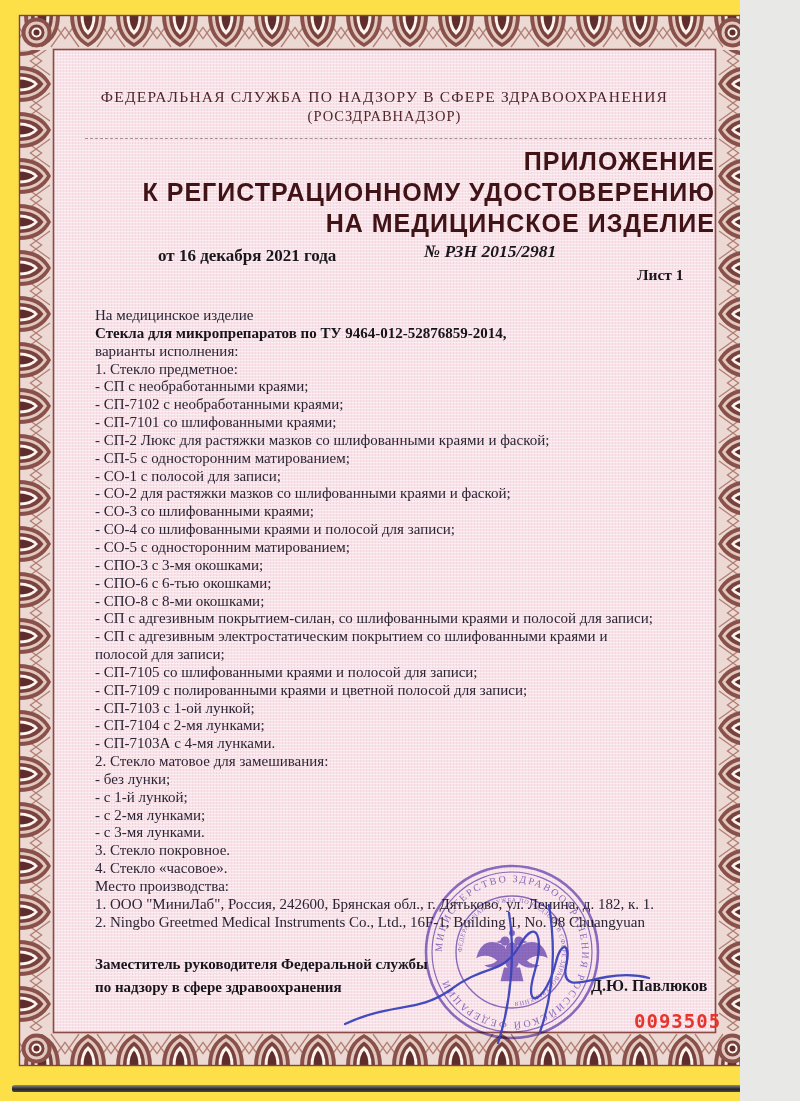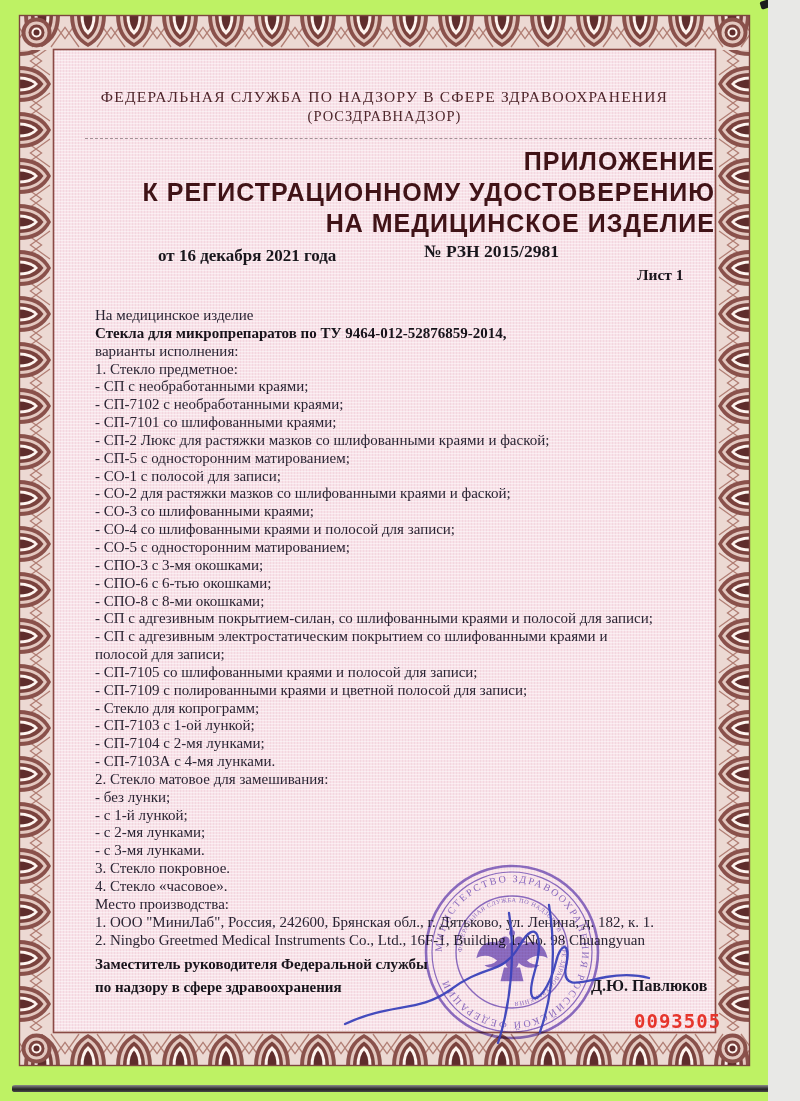--- a/index.html
+++ b/index.html
@@ -1,37 +1,37 @@
 <!DOCTYPE html>
 <html><head>
 <meta charset="utf-8">
 <style>
   html,body{margin:0;padding:0;}
   body{background:#e8e8e6;font-family:"Liberation Serif", serif;}
-  .screen{position:relative;width:740px;height:1101px;background:#bef264;overflow:hidden;padding-left:28px;}
+  .screen{position:relative;width:740px;height:1101px;background:#fde047;overflow:hidden;}
 
   
   .paper{position:absolute;left:19px;top:15px;width:731px;height:1051px;background:#f0d9df;}
   .content-bg{position:absolute;left:54px;top:50px;width:661px;height:983px;background:#f8e3e9;
     background-image:
       repeating-linear-gradient(0deg, rgba(255,255,255,0.45) 0 1px, rgba(255,255,255,0) 1px 3px),
       repeating-linear-gradient(90deg, rgba(233,185,200,0.30) 0 1px, rgba(255,255,255,0) 1px 3px);}
   .border-svg{position:absolute;left:0;top:0;}
 
   
   .agency{position:absolute;left:54px;top:88px;width:661px;text-align:center;color:#4e262b;}
   .agency .l1{font-size:15.5px;letter-spacing:1.2px;}
   .agency .l2{font-size:14.5px;letter-spacing:1px;margin-top:2px;}
   .separator{position:absolute;left:85px;top:138px;width:632px;border-top:1px dashed rgba(90,70,75,.55);}
   .doc-title{position:absolute;left:54px;top:146px;width:661px;text-align:right;
     font-family:"Liberation Sans", sans-serif;font-weight:bold;font-size:25px;line-height:31px;
     color:#401317;letter-spacing:1px;}
 
   .meta-date{position:absolute;left:158px;top:246px;font-size:17px;font-weight:bold;color:#19161c;}
-  .meta-number{position:absolute;left:424px;top:241px;font-size:17.5px;font-weight:bold;color:#19161c;}
+  .meta-number{position:absolute;left:424px;top:241px;font-size:17.5px;font-weight:bold;color:#19161c;font-style:italic;}
   .meta-sheet{position:absolute;left:637px;top:266px;font-size:15.5px;font-weight:bold;color:#19161c;}
 
   
   .body-text{position:absolute;left:95px;top:307px;width:640px;font-size:15px;line-height:17.85px;color:#2a2433;}
   .body-text .bold{font-weight:bold;color:#17141b;}
 
   .footer-pos{position:absolute;left:95px;top:953px;width:420px;font-size:15px;line-height:23px;
     font-weight:bold;color:#17141b;}
   .signer-name{position:absolute;left:591px;top:977px;font-size:16px;font-weight:bold;color:#17141b;}
 
@@ -155,21 +155,20 @@
       <div>- СО-4 со шлифованными краями и полосой для записи;</div>
       <div>- СО-5 с односторонним матированием;</div>
       <div>- СПО-3 с 3-мя окошками;</div>
       <div>- СПО-6 с 6-тью окошками;</div>
       <div>- СПО-8 с 8-ми окошками;</div>
       <div>- СП с адгезивным покрытием-силан, со шлифованными краями и полосой для записи;</div>
       <div>- СП с адгезивным электростатическим покрытием со шлифованными краями и</div>
       <div>полосой для записи;</div>
       <div>- СП-7105 со шлифованными краями и полосой для записи;</div>
       <div>- СП-7109 с полированными краями и цветной полосой для записи;</div>
-      <div>- Стекло для копрограмм;</div>
       <div>- СП-7103 с 1-ой лункой;</div>
       <div>- СП-7104 с 2-мя лунками;</div>
       <div>- СП-7103А с 4-мя лунками.</div>
       <div>2. Стекло матовое для замешивания:</div>
       <div>- без лунки;</div>
       <div>- с 1-й лункой;</div>
       <div>- с 2-мя лунками;</div>
       <div>- с 3-мя лунками.</div>
       <div>3. Стекло покровное.</div>
       <div>4. Стекло «часовое».</div>

